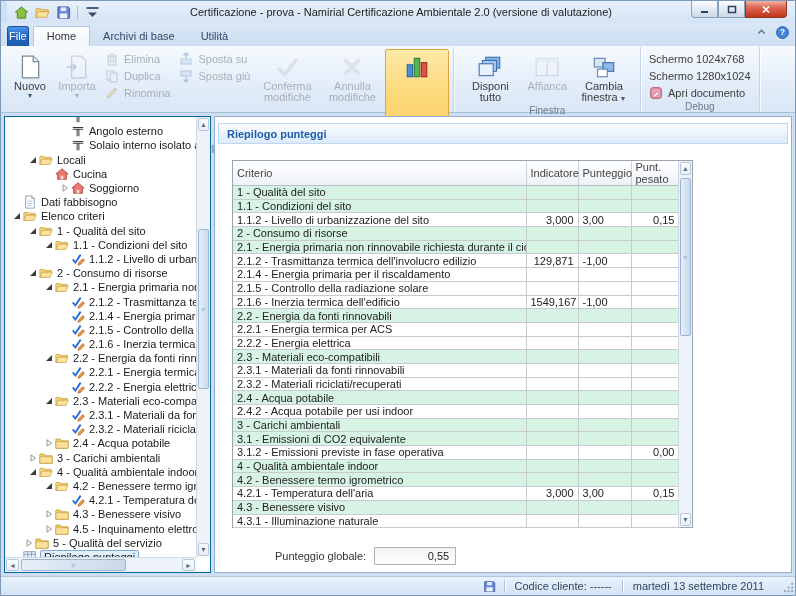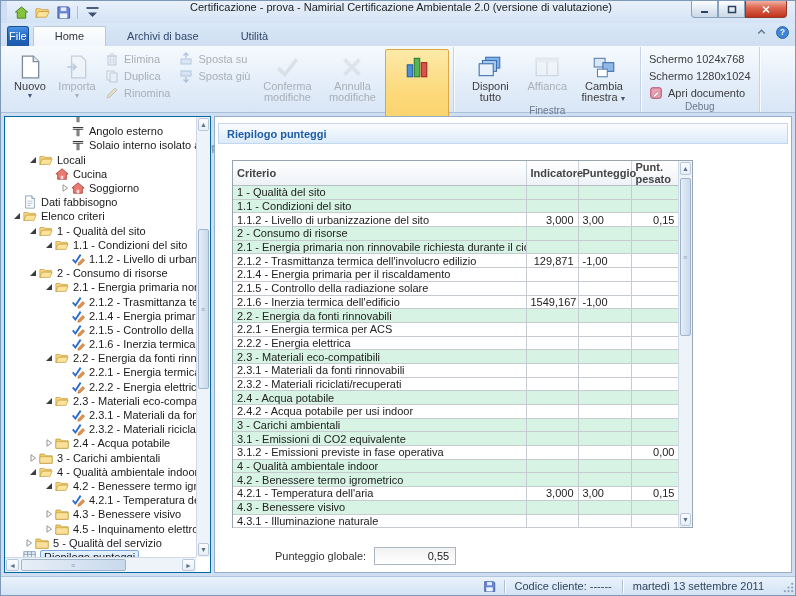--- a/index.html
+++ b/index.html
@@ -1,34 +1,34 @@
 <!DOCTYPE html>
 <html><head>
 <meta charset="utf-8">
 <style>
   html,body{margin:0;padding:0;background:#9db6d4;font-family:"Liberation Sans","DejaVu Sans",sans-serif;}
   *{box-sizing:border-box;}
   .window{width:796px;height:596px;background:#cfdff1;border:1px solid #7e99b8;display:flex;flex-direction:column;overflow:hidden;}
 
   
-  .titlebar{height:22px;background:linear-gradient(#e9f1fb,#d4e3f5);display:flex;position:relative;flex:0 0 22px;margin-left:6px;}
+  .titlebar{height:22px;background:linear-gradient(#e9f1fb,#d4e3f5);display:flex;align-items:center;position:relative;flex:0 0 22px;margin-left:6px;}
   .qat{display:flex;align-items:center;gap:3px;padding-left:5px;z-index:2;}
   .qat .ic{display:inline-flex;width:18px;height:17px;align-items:center;justify-content:center;}
   .qat .ic svg{width:15px;height:15px;}
   .qat-sep{width:1px;height:13px;background:#aebfd2;margin:0 2px;}
   .title{position:absolute;left:0;right:0;text-align:center;font-size:11px;color:#222;pointer-events:none;}
   .wincontrols{margin-left:auto;display:flex;align-self:flex-start;padding-right:8px;z-index:2;}
   .winbtn{width:27px;height:17px;border:1px solid #87a2bd;border-top:none;background:linear-gradient(#fdfeff,#e4ecf5 45%,#ccd8e6);display:flex;align-items:center;justify-content:center;}
   .winbtn:first-child{border-radius:0 0 0 4px;}
   .winbtn.close{width:42px;border-radius:0 0 4px 0;background:linear-gradient(#f3b1a5,#de6954 40%,#c0331c);border-color:#8e3a27;}
   .winbtn svg{width:10px;height:9px;}
 
   
   .tabrow{height:23px;flex:0 0 23px;background:linear-gradient(#d9e7f7,#cfdff1);display:flex;align-items:flex-end;padding:0 6px;position:relative;}
-  .tab{font-size:11px;color:#31496b;padding:3px 21px 4px;cursor:default;}
+  .tab{font-size:11px;color:#31496b;padding:3px 13px 4px;cursor:default;}
   .tab.file{background:linear-gradient(#4b95e6,#2266bd 50%,#1c5bae);color:#fff;border-radius:3px 3px 0 0;padding:3px 1px 4px;border:1px solid #1a4f9c;border-bottom:none;}
   .tab.active{background:linear-gradient(#fcfdfe,#f1f6fc);border:1px solid #b7c8db;border-bottom:none;border-radius:2px 2px 0 0;color:#333;margin-left:4px;}
   .tabrow-right{margin-left:auto;display:flex;align-items:center;gap:8px;padding-bottom:3px;}
   .tabrow-right .ic svg{width:13px;height:13px;}
 
   
   .ribbon{height:67px;flex:0 0 67px;background:linear-gradient(#f6fafd,#e4eefa 55%,#d9e6f5);border-bottom:1px solid #a9c0da;display:flex;align-items:stretch;padding:1px 2px 0;}
   .rgroup{display:flex;flex-direction:column;border-right:1px solid #c4d4e6;box-shadow:1px 0 0 rgba(255,255,255,.8);padding:1px 2px 0;}
   .rg-items{flex:1;display:flex;align-items:stretch;gap:1px;padding:1px 2px 0;}
   .rg-label{height:13px;text-align:center;font-size:10px;color:#68788c;line-height:12px;}
@@ -73,21 +73,21 @@
   .sc-thumb{position:absolute;background:linear-gradient(90deg,#e6eef7,#c9d9ec);border:1px solid #9fb4cd;border-radius:2px;display:flex;align-items:center;justify-content:center;color:#8ba2bd;font-size:7px;letter-spacing:1px;}
   .vscroll .sc-thumb{left:1px;right:1px;}
   .hscroll .sc-thumb{top:1px;bottom:1px;flex-direction:row;}
 
   .mainpanel{flex:1;background:#fff;border:1px solid #96aecb;position:relative;overflow:hidden;}
   .panelheader{margin:6px 3px 0;height:21px;background:linear-gradient(#fafcff,#dcebfa);border:1px solid #c2d8ee;display:flex;align-items:center;padding:0 8px;}
   .panelheader span{font-size:11px;font-weight:bold;color:#1f5da8;}
 
   .tablewrap{position:absolute;left:17px;top:43px;width:461px;height:368px;border:1px solid #98a4b0;background:#fff;}
   .tablewrap table{border-collapse:collapse;width:446px;table-layout:fixed;}
-  .tablewrap th{height:16px;font-size:11px;font-weight:bold;color:#444;text-align:left;padding:0 4px;background:linear-gradient(#ffffff,#eef2f7);border-right:1px solid #ccd3da;border-bottom:1px solid #b6bec6;}
+  .tablewrap th{height:16px;font-size:11px;font-weight:normal;color:#444;text-align:left;padding:0 4px;background:linear-gradient(#ffffff,#eef2f7);border-right:1px solid #ccd3da;border-bottom:1px solid #b6bec6;}
   .tablewrap td{height:13.7px;font-size:11px;color:#222;padding:0 4px;border-right:1px solid #c6cbd1;border-bottom:1px solid #c6cbd1;overflow:hidden;white-space:nowrap;}
   tr.g td{background:#d6f3e3;}
   td.r{text-align:right;}
   td.l{text-align:left;}
   .table-vscroll{position:absolute;top:0;right:0;bottom:0;width:14px;background:#eef3f9;border-left:1px solid #cfdae6;}
 
   .globalscore{position:absolute;left:24px;top:430px;display:flex;align-items:center;gap:8px;}
   .gs-label{font-size:11px;color:#333;margin-left:36px;}
   .gs-box{width:82px;height:18px;border:1px solid #abb5c2;background:linear-gradient(#f2f2f2,#ffffff);font-size:11px;color:#222;display:inline-flex;align-items:center;justify-content:flex-end;padding:0 6px;}
 

